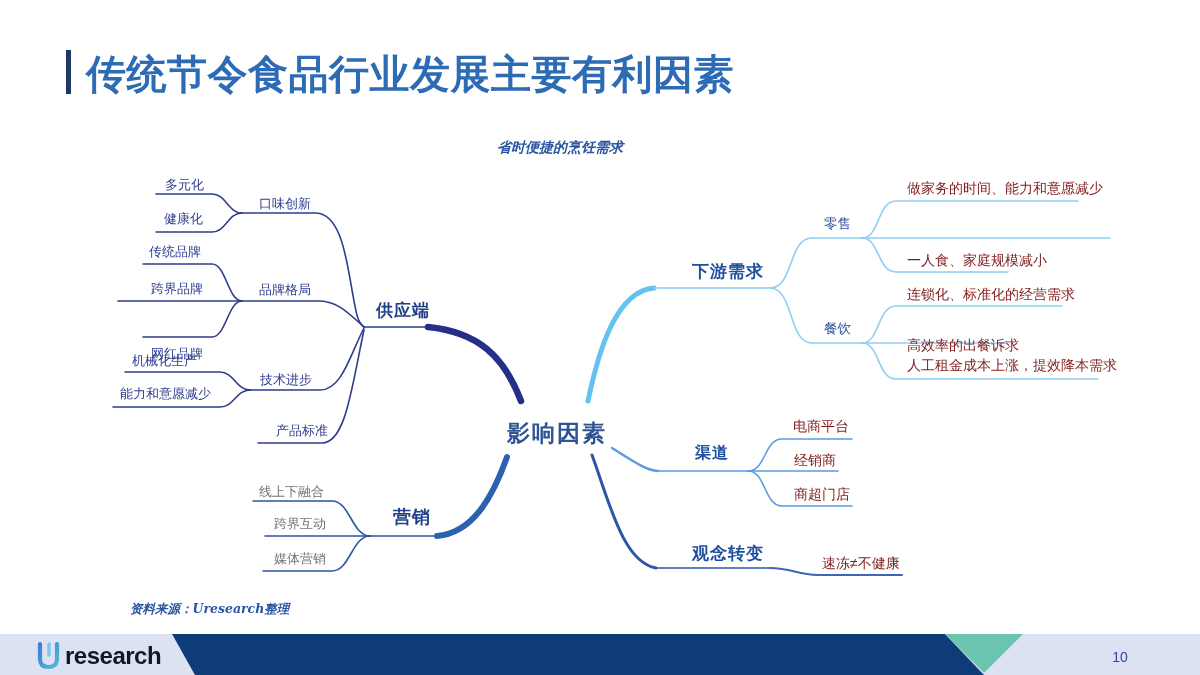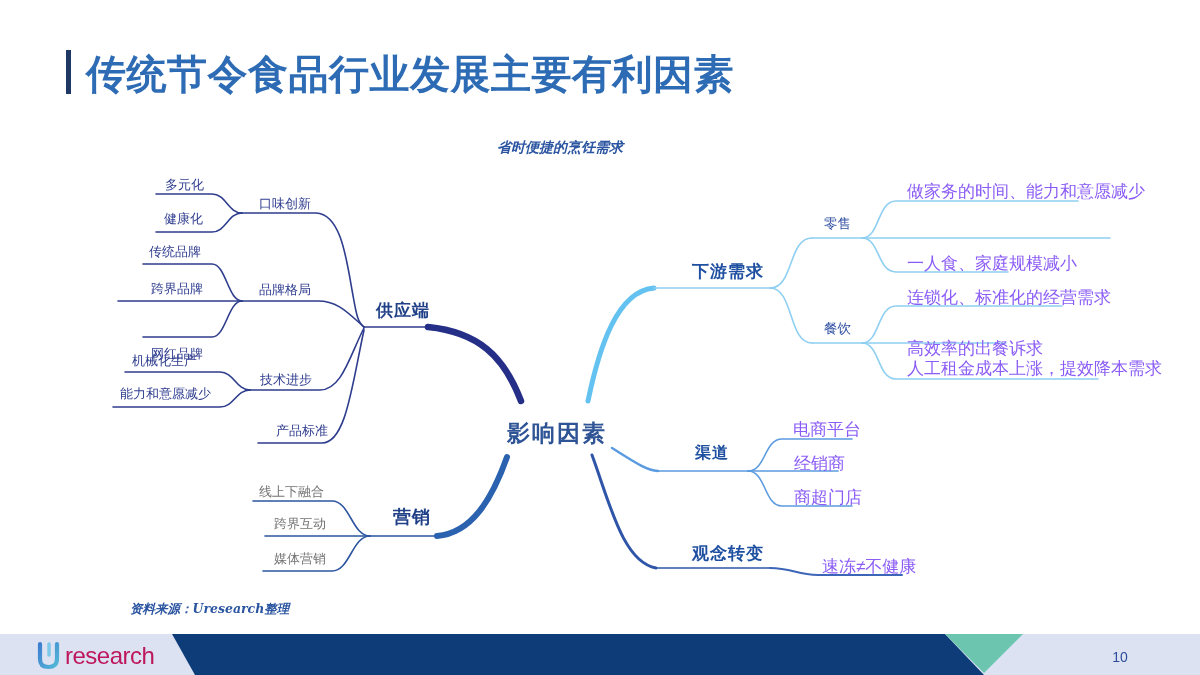--- a/index.html
+++ b/index.html
@@ -8,37 +8,37 @@
 
   
   .accent-bar { position:absolute; left:66px; top:50px; width:5px; height:44px; background:#1F3864; }
   .title { position:absolute; left:86px; top:47px; font-size:40px; font-weight:bold; color:#2D6CB5; letter-spacing:0.5px; white-space:nowrap; }
   .subtitle { position:absolute; left:0; top:139px; width:1120px; text-align:center; font-family:"DejaVu Serif", serif; font-style:italic; font-weight:600; font-size:14px; color:#2B55A0; }
 
   
   .map-svg { position:absolute; left:0; top:0; width:1200px; height:675px; }
   .lbl { position:absolute; white-space:nowrap; font-size:13px; color:#2F3D8F; }
   .lbl.mkt { color:#737373; }
-  .lbl.rsm { font-size:17px; color:#8b5cf6; }
+  .lbl.rsm { font-size:14px; color:#7f1d1d; }
   .lbl.sub2 { font-size:13.5px; color:#2F4FA0; }
   .lbl.node { font-weight:bold; font-size:17px; color:#1F3F87; letter-spacing:1px; }
   .lbl.node-lt { color:#1E4FA0; }
   .lbl.root { font-weight:bold; font-size:23px; color:#2F5496; letter-spacing:2px; }
 
   
   .source { position:absolute; left:130px; top:601px; font-family:"DejaVu Serif", serif; font-style:italic; font-weight:600; font-size:12.5px; color:#2B55A0; }
 
   
   .bar { position:absolute; left:0; top:634px; width:1200px; height:41px; background:#DCE2F2; }
   .bar-navy { position:absolute; left:0; top:0; width:1200px; height:41px; background:#0D3C78;
               clip-path:polygon(172px 0, 945px 0, 984px 41px, 195px 41px); }
   .bar-teal { position:absolute; left:0; top:0; width:1200px; height:41px; background:#6CC5AF;
               clip-path:polygon(945px 0, 1023px 0, 984px 39px); }
   .logo { position:absolute; left:36px; top:640px; height:32px; display:flex; align-items:center; }
-  .logo-text { font-size:24px; font-weight:normal; color:#be185d; letter-spacing:-0.5px; margin-left:3px; }
+  .logo-text { font-size:24px; font-weight:bold; color:#0f172a; letter-spacing:-0.5px; margin-left:3px; }
   .page-num { position:absolute; left:1105px; top:649px; width:30px; text-align:center; font-size:14px; color:#2D4B9A; }
 </style>
 </head>
 <body>
 
 <div id="slide">
 
   <div class="accent-bar"></div>
   <div class="title">传统节令食品行业发展主要有利因素</div>
   <div class="subtitle">省时便捷的烹饪需求</div>

